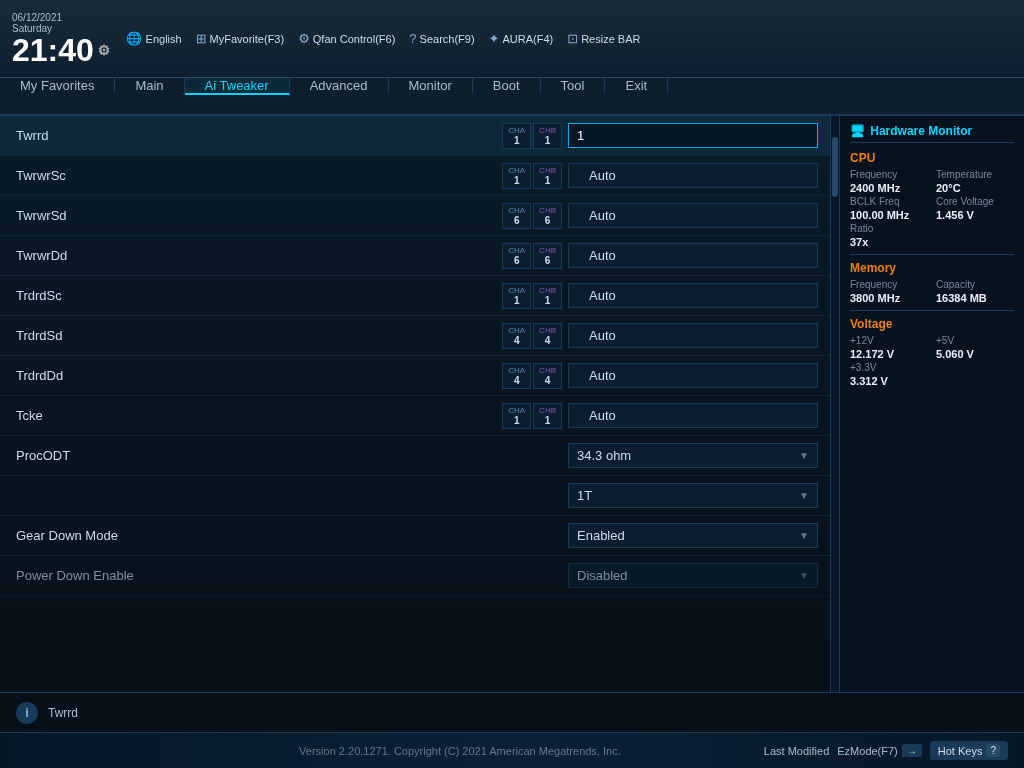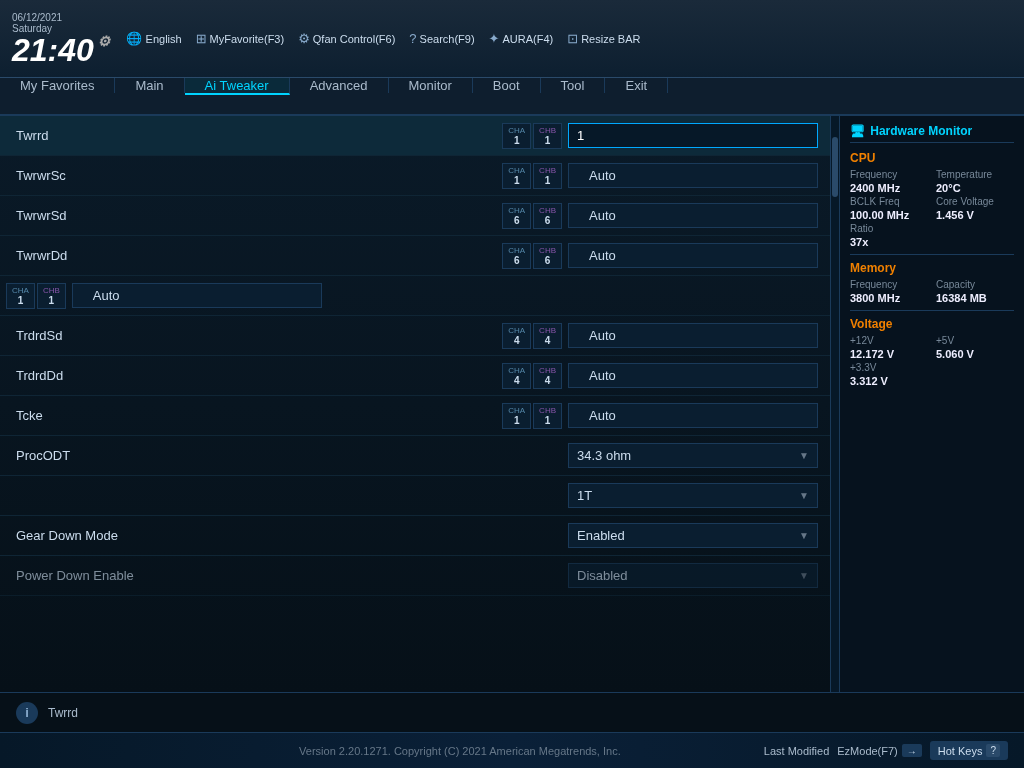--- a/index.html
+++ b/index.html
@@ -70,21 +70,21 @@
       color: #aabbcc;
       font-size: 10px;
     }
 
     .time-text {
       color: #ffffff;
       font-size: 32px;
       font-weight: bold;
       line-height: 1;
       display: flex;
-      font-style: italic;
+      align-items: center;
     }
 
     .time-text .gear-icon {
       font-size: 14px;
       color: #aaaaaa;
       margin-left: 4px;
     }
 
     .header-controls {
       display: flex;
@@ -523,20 +523,21 @@
             <span class="ch-box-label">CHB</span>
             <span class="ch-box-val">6</span>
           </div>
         </div>
         <div class="row-value">
           <div class="value-display">Auto</div>
         </div>
       </div>
 
       <div class="table-row">
+        <span class="row-label">TrdrdSc</span>
         <div class="channel-pair">
           <div class="ch-box ch-cha">
             <span class="ch-box-label">CHA</span>
             <span class="ch-box-val">1</span>
           </div>
           <div class="ch-box ch-chb">
             <span class="ch-box-label">CHB</span>
             <span class="ch-box-val">1</span>
           </div>
         </div>

